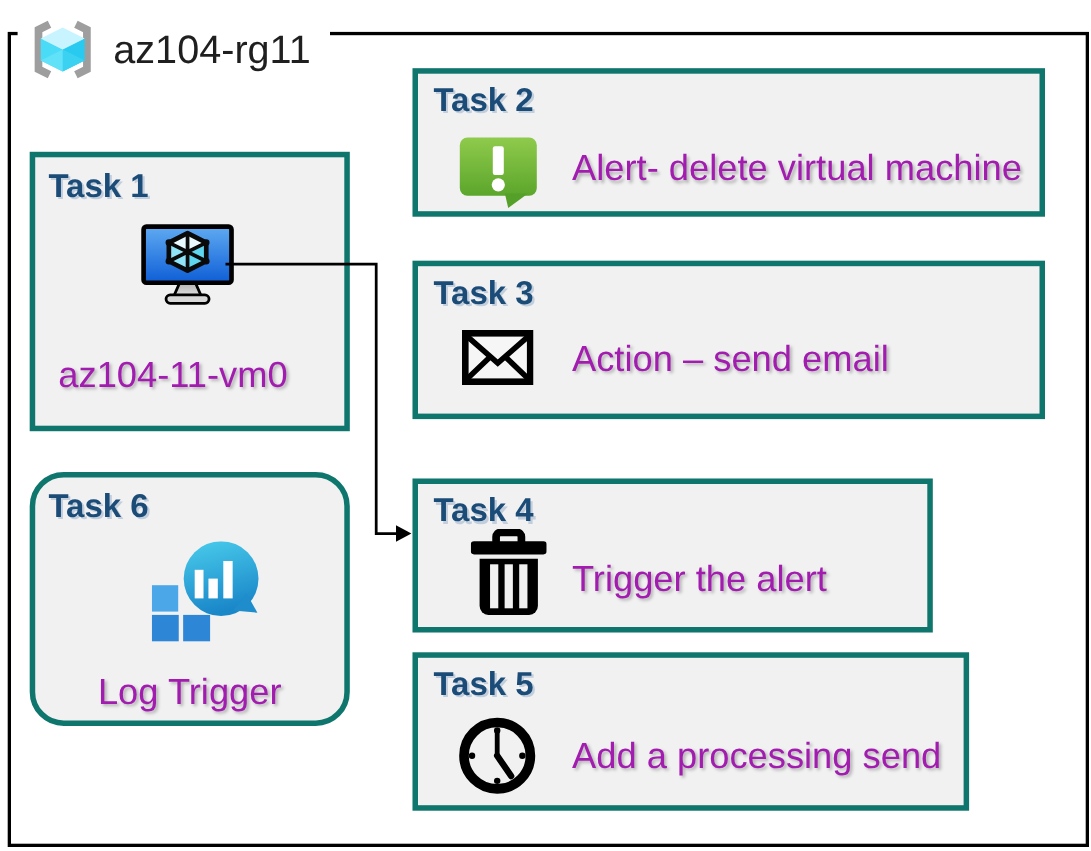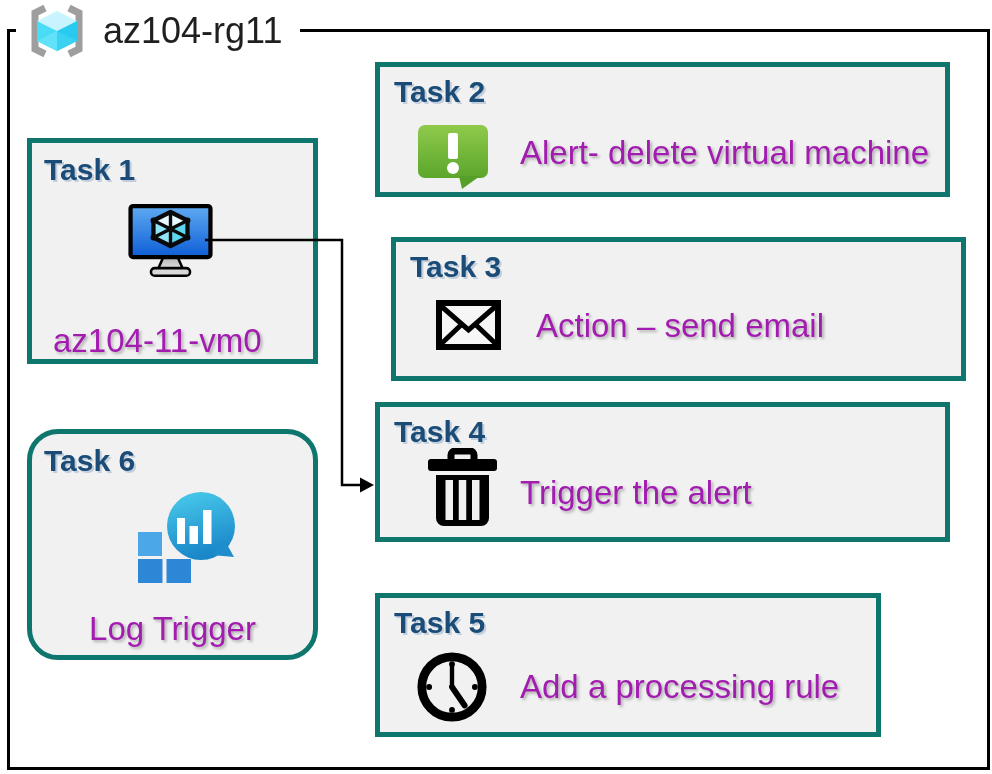--- a/index.html
+++ b/index.html
@@ -6,45 +6,45 @@
   .canvas{
     position:relative;width:992px;height:774px;background:#ffffff;
     font-family:"Liberation Sans",sans-serif;overflow:hidden;
   }
   .rg-border{
     position:absolute;left:7px;top:29px;width:983px;height:741px;
     border:3px solid #000;box-sizing:border-box;
   }
   .rg-header{
     position:absolute;left:16px;top:0;height:58px;background:#fff;
-    display:flex;align-items:center;gap:13px;padding:2px 18px 0 8px;z-index:3;
+    display:flex;align-items:center;gap:13px;padding:16px 18px 0 8px;z-index:3;
   }
   .rg-title{
     font-size:36px;color:#1f1f1f;white-space:nowrap;line-height:58px;
   }
   .task-box{
     position:absolute;background:#f1f1f2;border:5px solid #0f766e;
     box-sizing:border-box;z-index:1;
   }
   .task-title{
     position:absolute;left:14px;top:8px;font-size:30px;font-weight:bold;
     color:#1b4c77;text-shadow:2px 2px 0 rgba(120,150,185,.38);white-space:nowrap;
   }
   .task-label{
     position:absolute;font-size:33px;color:#a21caf;white-space:nowrap;
     text-shadow:2px 2px 3px rgba(0,0,0,.28);
   }
   .row-label{left:140px;transform:translateY(-50%);}
   .icon{position:absolute;}
   .connector{position:absolute;left:0;top:0;z-index:2;pointer-events:none;}
-  #box-task1{left:27px;top:138px;width:291px;height:226px;}
+  #box-task1{left:27px;top:138px;width:291px;height:254px;}
   #box-task6{left:27px;top:429px;width:291px;height:231px;border-radius:31px;}
   #box-task2{left:375px;top:62px;width:575px;height:135px;}
-  #box-task3{left:375px;top:237px;width:575px;height:144px;margin-left:16px;}
-  #box-task4{left:375px;top:402px;width:575px;height:140px;}
+  #box-task3{left:375px;top:237px;width:575px;height:144px;}
+  #box-task4{left:375px;top:435px;width:473px;height:140px;}
   #box-task5{left:375px;top:593px;width:506px;height:144px;}
   #box-task1 .task-title,#box-task6 .task-title{left:12px;top:10px;}
 </style>
 </head>
 <body>
 
 <div class="canvas">
 
   <div class="rg-border"></div>
 
@@ -155,21 +155,21 @@
     <div class="task-title">Task 5</div>
     <svg class="icon" style="left:35px;top:52px;" width="74" height="74" viewBox="0 0 76 76">
       <circle cx="38" cy="38" r="31" fill="none" stroke="#000" stroke-width="9"></circle>
       <circle cx="38" cy="14.5" r="3" fill="#000"></circle>
       <circle cx="61.5" cy="38" r="3" fill="#000"></circle>
       <circle cx="38" cy="61.5" r="3" fill="#000"></circle>
       <circle cx="14.5" cy="38" r="3" fill="#000"></circle>
       <path d="M38,38 L38,15" stroke="#000" stroke-width="4.5" stroke-linecap="round"></path>
       <path d="M38,38 L51,57" stroke="#000" stroke-width="6" stroke-linecap="round"></path>
     </svg>
-    <div class="task-label row-label" style="top:89px;">Add a processing rule</div>
+    <div class="task-label row-label" style="top:89px;">Add a processing send</div>
   </div>
 
   <svg class="connector" width="992" height="774" viewBox="0 0 992 774">
     <path d="M205,240 H342 V485 H361" fill="none" stroke="#000" stroke-width="2.5"></path>
     <polygon points="360,477.5 374,485 360,492.5" fill="#000"></polygon>
   </svg>
 
 </div>
 
 </body></html>

